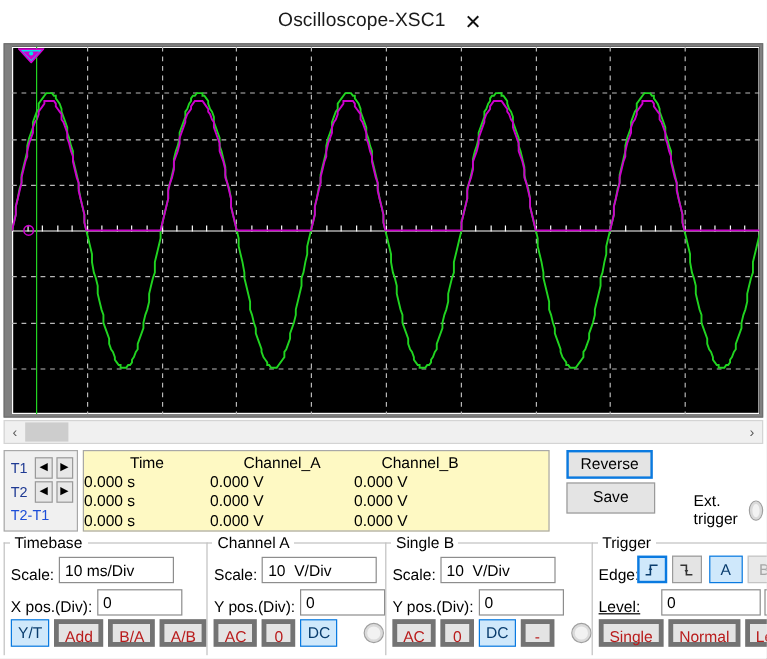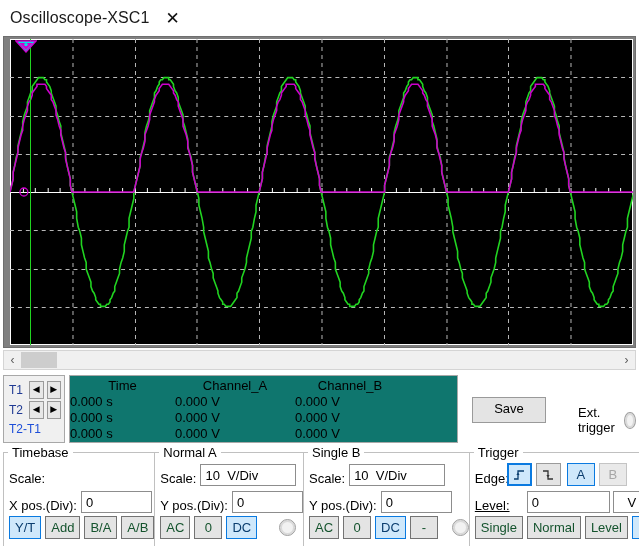--- a/index.html
+++ b/index.html
@@ -16,21 +16,21 @@
     overflow: hidden;
     position: relative;
   }
 
   
   #titlebar {
     height: 36px;
     background: #ffffff;
     display: flex;
     align-items: center;
-    justify-content: flex-start;
+    justify-content: center;
     box-sizing: border-box;
     padding-left: 10px;
   }
   #title-text {
     font-size: 16px;
     color: #1a1a1a;
     letter-spacing: 0.1px;
   }
   #close-button {
     width: 46px;
@@ -152,21 +152,21 @@
   #cursor-diff-label {
     color: #1d4ed8;
     font-size: 12px;
     padding-top: 2px;
   }
 
   #readout-table {
     flex: 1;
     margin-left: 4px;
     height: 68px;
-    background: #0f766e;
+    background: #fef9c3;
     border: 1px solid #a8a8a8;
     box-sizing: border-box;
     padding: 2px 0 0 0;
   }
   #readout-table table {
     border-collapse: collapse;
     width: 335px;
     font-size: 13px;
   }
   #readout-table th {
@@ -202,21 +202,21 @@
     color: #000;
     font-family: "Liberation Sans", sans-serif;
   }
   #reverse-button {
     border: 2px solid #0a7ae0;
     line-height: 20px;
     width: 72px;
     height: 24px;
     box-sizing: border-box;
   }
-  #save-button { margin-top: 22px; }
+  #save-button { margin-top: 3px; }
   #ext-trigger-row {
     display: flex;
     align-items: center;
     gap: 6px;
     margin-top: -18px;
     margin-left: 82px;
   }
   #ext-trigger-label { font-size: 13px; margin-left: 24px; }
   .terminal {
     width: 15px;
@@ -281,28 +281,28 @@
   .btn-row {
     display: flex;
     align-items: center;
     gap: 4px;
     height: 25px;
   }
   .sm-btn {
     min-width: 28px;
     height: 23px;
     background: #e4e4e4;
-    border: 1px solid #737373;
+    border: 4px solid #737373;
     font-size: 13px;
     line-height: 21px;
     text-align: center;
     padding: 0 5px;
     cursor: pointer;
     box-sizing: border-box;
-    color: #14532d;
+    color: #b91c1c;
     font-family: "Liberation Sans", sans-serif;
     white-space: nowrap;
   }
   .sm-btn.active {
     background: #cfe8fb;
     border: 1px solid #0a7ae0;
     color: #0a3d6e;
   }
   .sm-btn.disabled {
     color: #a6a6a6;
@@ -463,51 +463,53 @@
           <tr>
             <td class="col-time">0.000 s</td>
             <td class="col-a">0.000 V</td>
             <td class="col-b">0.000 V</td>
           </tr>
         </tbody>
     </table>
   </div>
 
   <div id="right-buttons">
+    <div class="big-btn" id="reverse-button">Reverse</div>
     <div class="big-btn" id="save-button">Save</div>
     <div id="ext-trigger-row">
       <span id="ext-trigger-label">Ext. trigger</span>
       <span class="terminal"></span>
     </div>
   </div>
 </div>
 
 <div id="control-panel">
 
   <fieldset class="group" id="group-timebase">
     <legend>Timebase</legend>
     <div class="grp-body">
       <div class="field-row">
         <span class="field-label">Scale:</span>
+        <input class="text-input" style="width: 96px; margin-left: 4px;" value="10 ms/Div">
       </div>
       <div class="field-row">
         <span class="field-label">X pos.(Div):</span>
         <input class="text-input" style="width: 71px; margin-left: 4px;" value="0">
       </div>
       <div class="btn-row" id="timebase-modes">
           <div class="sm-btn active">Y/T</div>
           <div class="sm-btn">Add</div>
           <div class="sm-btn">B/A</div>
           <div class="sm-btn">A/B</div>
         </div>
     </div>
   </fieldset>
 
   <fieldset class="group" id="group-cha">
-    <legend>Normal A</legend>
+    <legend>Channel A</legend>
     <div class="grp-body">
       <div class="field-row">
         <span class="field-label">Scale:</span>
         <input class="text-input" style="width: 96px; margin-left: 4px;" value="10  V/Div">
       </div>
       <div class="field-row">
         <span class="field-label">Y pos.(Div):</span>
         <input class="text-input" style="width: 71px; margin-left: 4px;" value="0">
       </div>
       <div class="btn-row">

